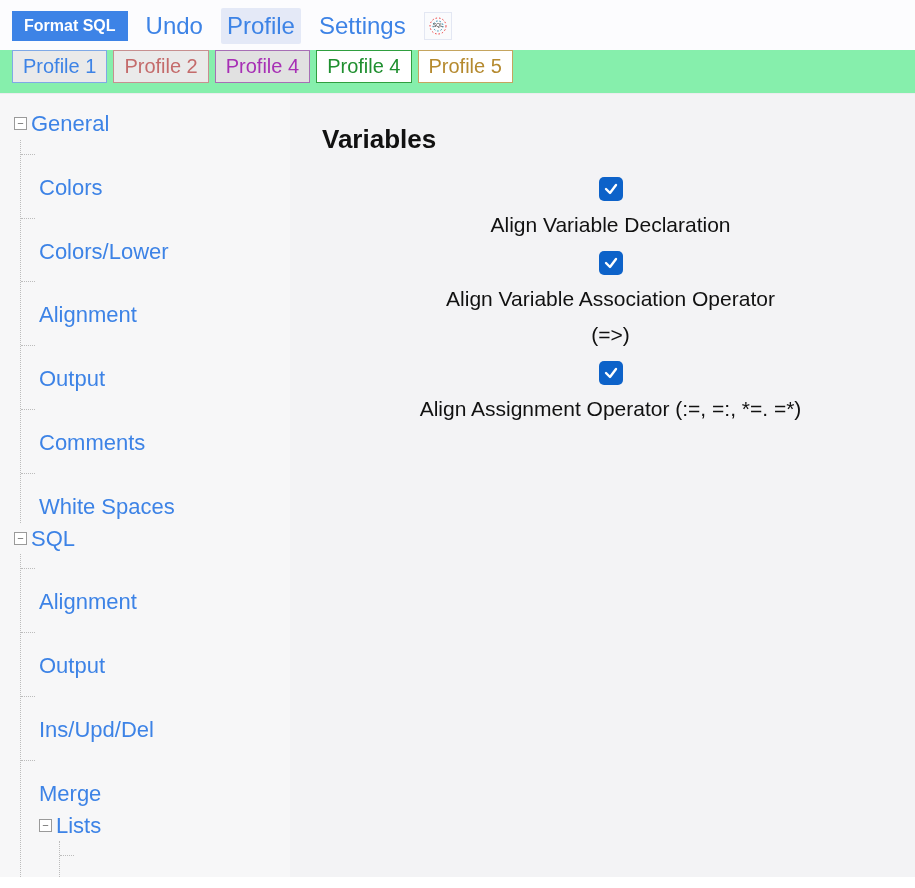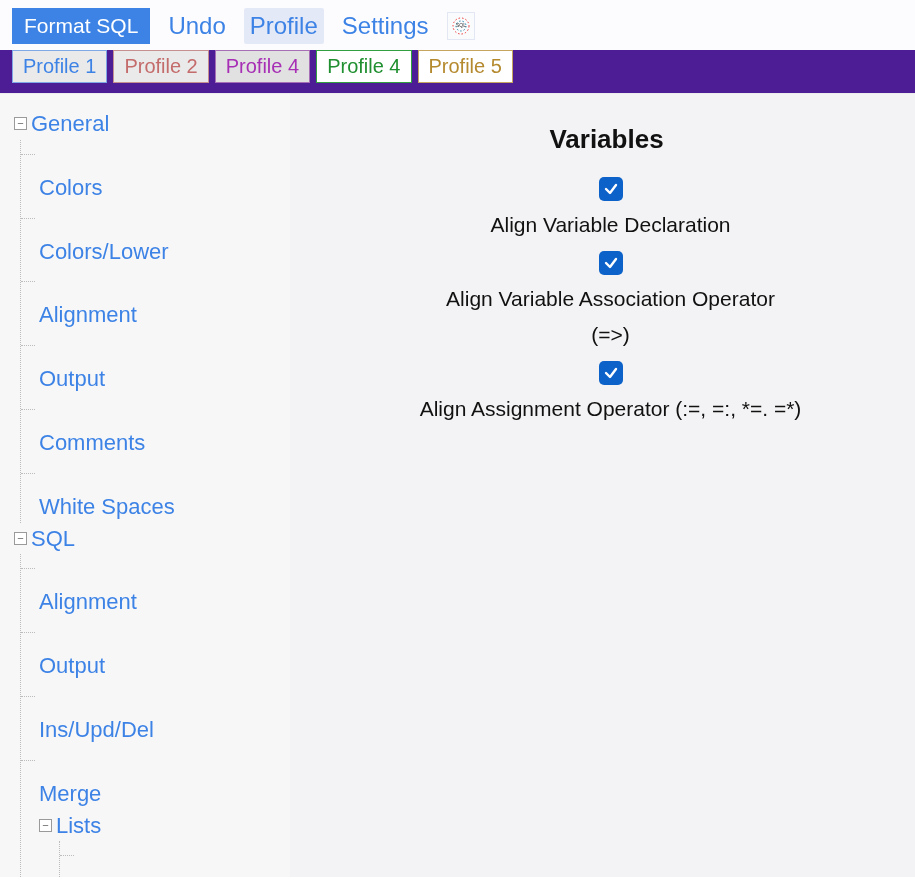--- a/index.html
+++ b/index.html
@@ -27,22 +27,22 @@
   .toolbar {
     display: flex;
     align-items: center;
     gap: 12px;
     padding: 8px 12px 6px 12px;
     background: #fcfcfe;
   }
   .btn-primary {
     background: var(--blue);
     color: #fff;
-    font-size: 21px;
-    font-weight: normal;
+    font-size: 16px;
+    font-weight: bold;
     padding: 6px 12px;
     border: none;
     cursor: pointer;
   }
   .toolbar-link {
     font-size: 24px;
     color: var(--link);
     cursor: pointer;
     padding: 4px 6px;
   }
@@ -59,21 +59,21 @@
     align-items: center;
     justify-content: center;
   }
   .sql-icon svg { display:block; }
 
   
   .profile-tabs {
     display: flex;
     gap: 6px;
     padding: 0 12px 10px 12px;
-    background: #4c1d95;
+    background: #86efac;
   }
   .ptab {
     font-size: 20px;
     padding: 4px 10px;
     background: #eaeaea;
     border: 1px solid;
     cursor: pointer;
   }
   .ptab.p1 { color:#3d83e6; border-color:#7fa9e6; }
   .ptab.p2 { color:#c46b6b; border-color:#c79090; }
@@ -90,21 +90,20 @@
   .sidebar {
     width: 290px;
     background: var(--panel-bg);
     padding: 14px 6px 14px 14px;
     overflow: auto;
   }
   .main {
     flex: 1;
     background: var(--main-bg);
     padding: 24px 24px 24px 32px;
-    text-align: center;
   }
 
   
   .node {
     font-size: 22px;
     color: var(--link);
     line-height: 1.45;
     white-space: nowrap;
   }
   .node .row {

